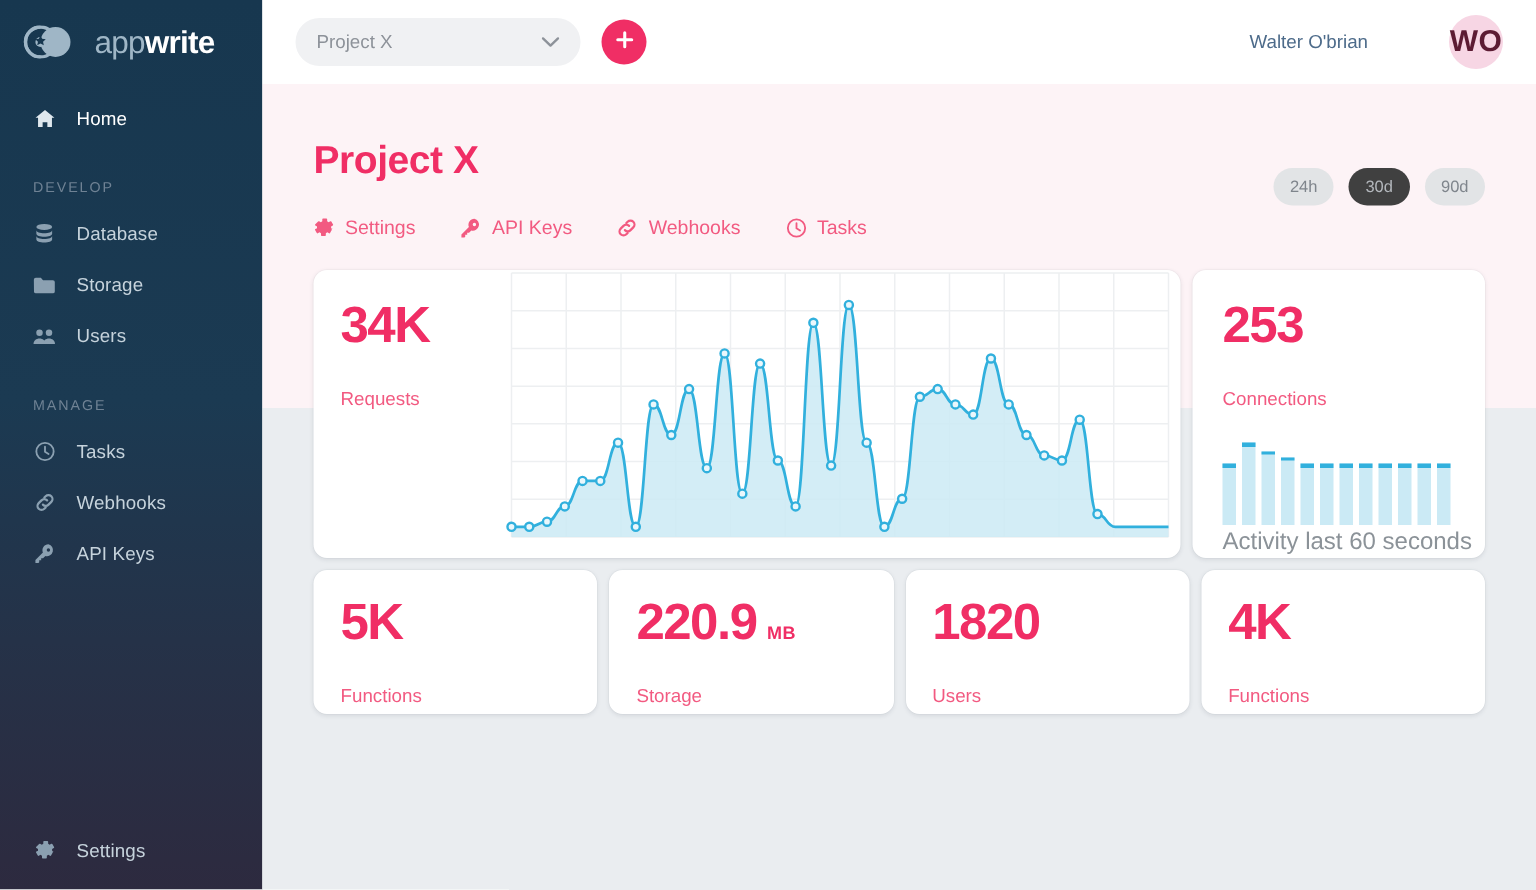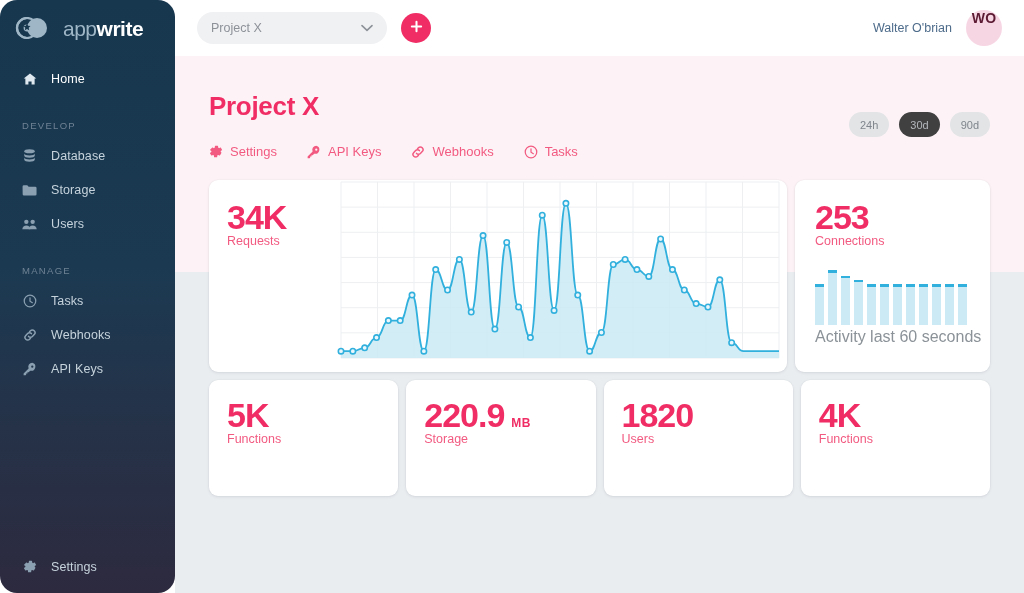--- a/index.html
+++ b/index.html
@@ -9,21 +9,21 @@
     background: #ffffff;
     overflow: hidden;
   }
   #app { position: relative; width: 1024px; height: 593px; display: flex; }
 
   
   .sidebar {
     width: 175px; height: 593px; flex: 0 0 175px;
     background: linear-gradient(180deg, #17374f 0%, #1b3a52 45%, #253248 72%, #2d2a3f 100%);
     position: relative;
-    display: flex; flex-direction: column; border-radius: 17px;
+    display: flex; flex-direction: column;
   }
   .logo-row {
     height: 56px; display: flex; align-items: center; padding-left: 15px; gap: 6px;
   }
   .logo-mark { position: relative; width: 42px; height: 22px; flex: 0 0 42px; }
   .logo-text { font-size: 21px; letter-spacing: -0.5px; line-height: 1; }
   .logo-text .lt-light { color: #9fb6c6; font-weight: 300; }
   .logo-text .lt-bold  { color: #ffffff; font-weight: 700; }
 
   .nav-section-label {
@@ -61,23 +61,24 @@
   .proj-select .ps-chev { color: #8d9299; display: flex; }
   .add-btn {
     width: 30px; height: 30px; border-radius: 50%; background: #f02e65;
     margin-left: 14px; display: flex; align-items: center; justify-content: center;
     color: #fff; cursor: pointer; border: none;
   }
   .top-spacer { flex: 1 1 auto; }
   .user-name { color: #4d6b8a; font-size: 12.5px; margin-right: 14px; }
   .avatar {
     width: 36px; height: 36px; border-radius: 50%; background: #f7d6e4;
-    display: flex; justify-content: center;
-    color: #5c1b33; font-size: 14px; font-weight: 700; letter-spacing: .3px;
+    display: flex; align-items: center; justify-content: center;
+    color: #5c1b33; font-size: 20px; font-weight: 700; letter-spacing: .3px;
     cursor: pointer;
+    margin-left: 40px;
   }
 
   
   .pink-band {
     position: absolute; left: 0; top: 56px; width: 100%; height: 216px;
     background: #fdf3f6;
   }
   .gray-area {
     position: absolute; left: 0; top: 272px; width: 100%; height: 321px;
     background: #eaedf0;
@@ -107,31 +108,31 @@
   
   .cards { position: relative; z-index: 3; margin-top: 21px; padding: 0 34px 0 34px; }
   .row-top { display: flex; gap: 8px; }
   .card {
     background: #ffffff; border-radius: 9px;
     box-shadow: 0 1px 3px rgba(35,50,70,.10), 0 0 0 .5px rgba(35,50,70,.03);
   }
   .card-requests { flex: 0 0 578px; height: 192px; display: flex; position: relative; overflow: hidden; }
   .req-left { flex: 0 0 126px; padding: 20px 0 0 18px; }
   .stat-big { color: #f02e65; font-size: 34px; font-weight: 700; line-height: 1; letter-spacing: -1px; }
-  .stat-label { color: #f25a81; font-size: 12.5px; margin-top: 0; }
+  .stat-label { color: #f25a81; font-size: 12.5px; margin-top: 25px; }
   .chart-wrap { flex: 1 1 auto; position: relative; }
 
   .card-conn { flex: 1 1 auto; height: 192px; padding: 20px 0 0 20px; position: relative; }
   .conn-bars { display: flex; align-items: flex-end; gap: 4px; height: 55px; margin-top: 22px; }
   .bar { width: 9px; background: #cbeaf5; position: relative; }
   .bar .cap { position: absolute; left: 0; right: 0; top: 0; height: 2.5px; background: #31b0dd; }
   .conn-note { color: #8b9298; font-size: 16px; margin-top: 3px; }
 
   .row-bot { display: flex; gap: 8px; margin-top: 8px; }
-  .card-small { flex: 1 1 0; height: 116px; padding: 18px 0 0 18px; }
+  .card-small { flex: 1 1 0; height: 96px; padding: 18px 0 0 18px; }
   .stat-big-row { display: flex; align-items: baseline; gap: 7px; }
   .stat-unit { color: #f02e65; font-size: 12px; font-weight: 700; letter-spacing: .3px; }
 </style>
 </head>
 <body>
 
 <div id="app">
 
   <div class="sidebar">
 

